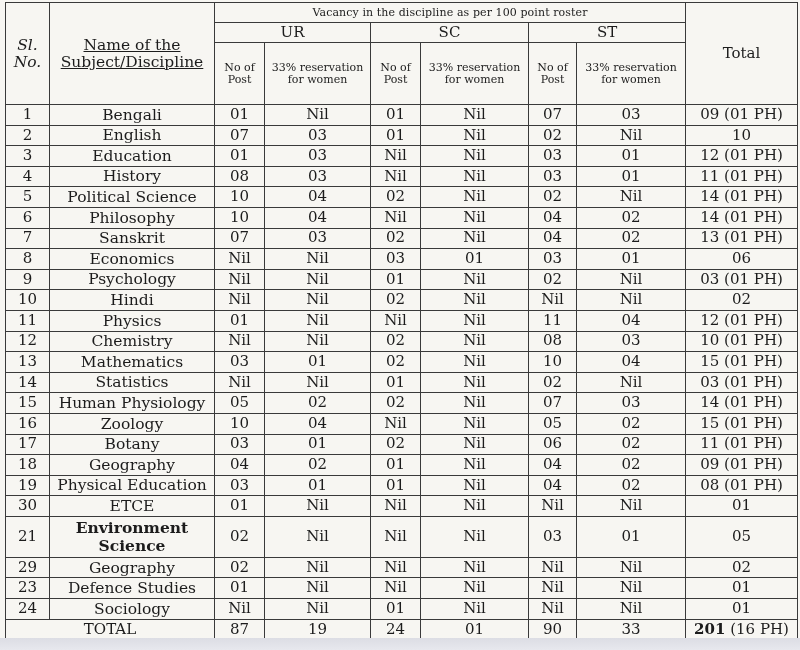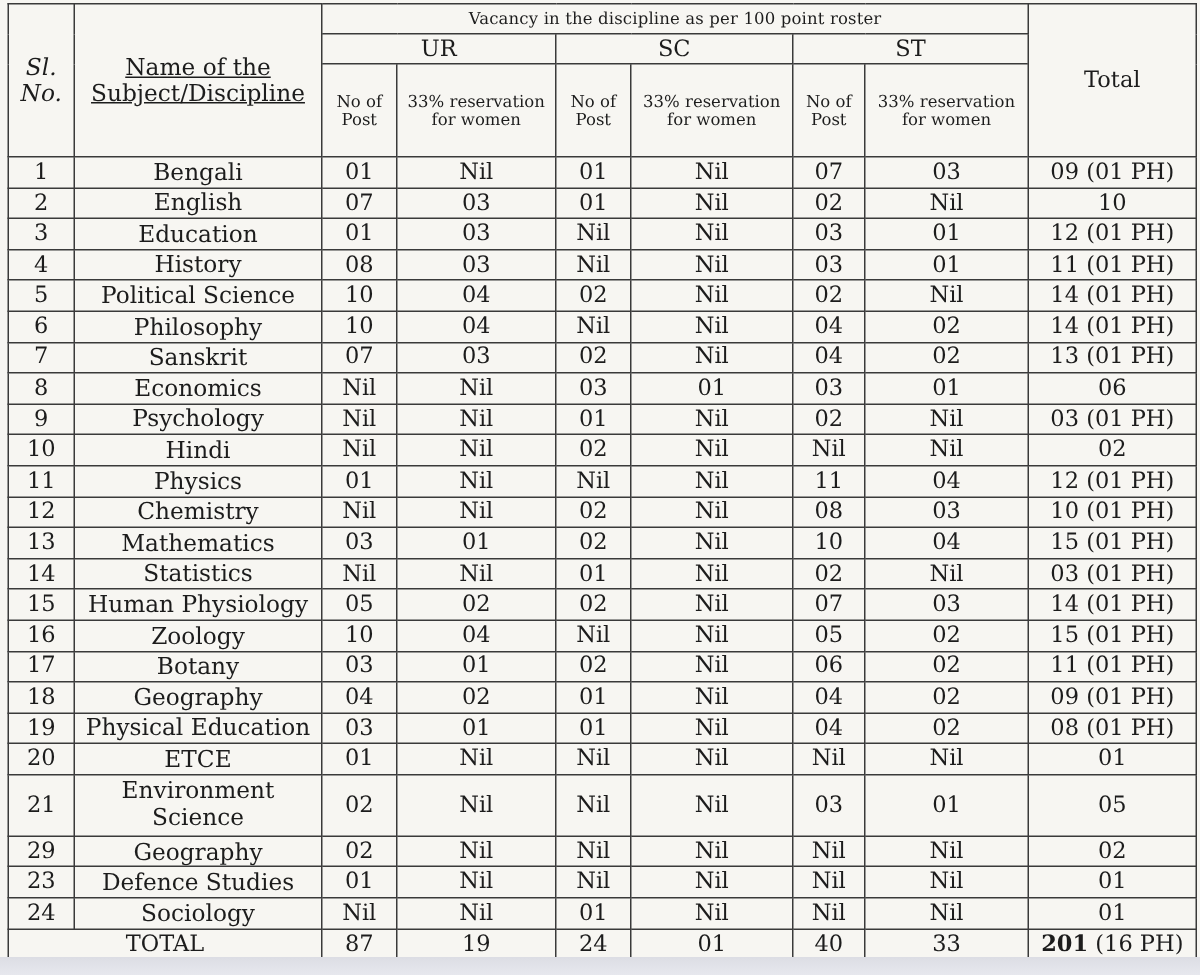--- a/index.html
+++ b/index.html
@@ -36,21 +36,21 @@
     }
     th { font-size: 15px; }
     th.h-main { height: 19px; font-size: 11px; letter-spacing: 0.1px; }
     th.h-cat { height: 19px; }
     th.h-sub { height: 61px; font-size: 11px; line-height: 1.3; margin-left: 32px; }
     th.h-sl, th.h-name { font-size: 15.5px; line-height: 1.3; }
     td { font-size: 15px; height: 19.6px; }
     td.sl { font-size: 15px; }
     td.name { text-align: left; padding-left: 8px; font-size: 15.5px; }
     tr.tall td { height: 40px; }
-    tr.tall td.name { line-height: 1.15; white-space: normal; }
+    tr.tall td.name { line-height: 1.15; white-space: normal; font-weight: bold; }
     tr.total-row td { height: 20px; }
     .bold { font-weight: bold; }
     .total-lbl { font-size: 15px; }
   </style>
 </head>
 <body>
 
 <div class="sheet">
   <table class="roster">
     <colgroup>
@@ -290,21 +290,21 @@
           <td class="name">Physical Education</td>
           <td>03</td>
           <td>01</td>
           <td>01</td>
           <td>Nil</td>
           <td>04</td>
           <td>02</td>
           <td>08 (01 PH)</td>
         </tr>
         <tr>
-          <td class="sl">20</td>
+          <td class="sl">30</td>
           <td class="name">ETCE</td>
           <td>01</td>
           <td>Nil</td>
           <td>Nil</td>
           <td>Nil</td>
           <td>Nil</td>
           <td>Nil</td>
           <td>01</td>
         </tr>
         <tr class="tall">
@@ -352,20 +352,20 @@
           <td>01</td>
         </tr>
       </tbody>
     <tfoot>
       <tr class="total-row">
         <td colspan="2" class="total-lbl">TOTAL</td>
         <td class="bold">87</td>
         <td>19</td>
         <td class="bold">24</td>
         <td>01</td>
-        <td class="bold">40</td>
+        <td class="bold">90</td>
         <td>33</td>
         <td><span class="bold">201</span> <span>(16 PH)</span></td>
       </tr>
     </tfoot>
   </table>
 </div>
 <div class="bottom-strip"></div>
 
 </body></html>

